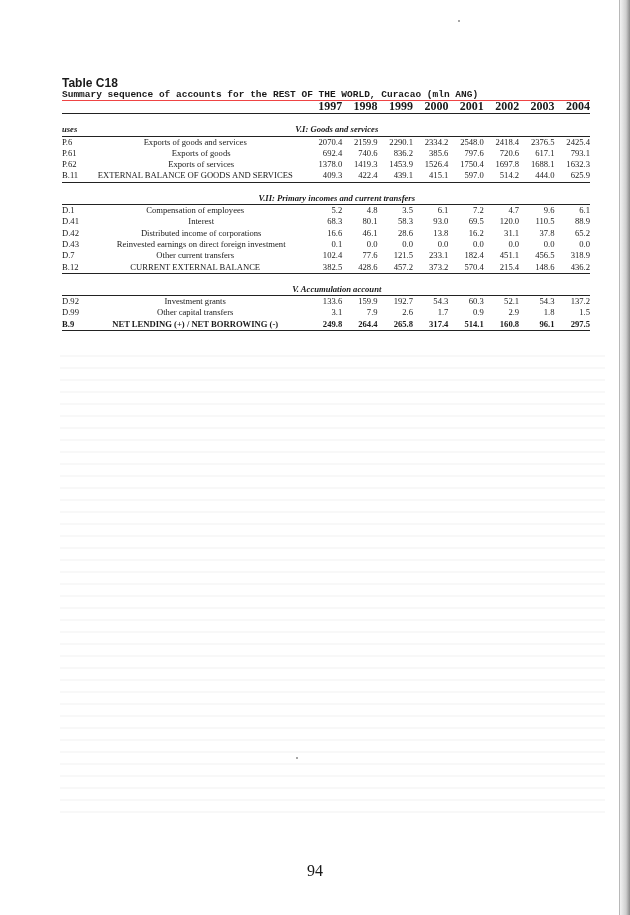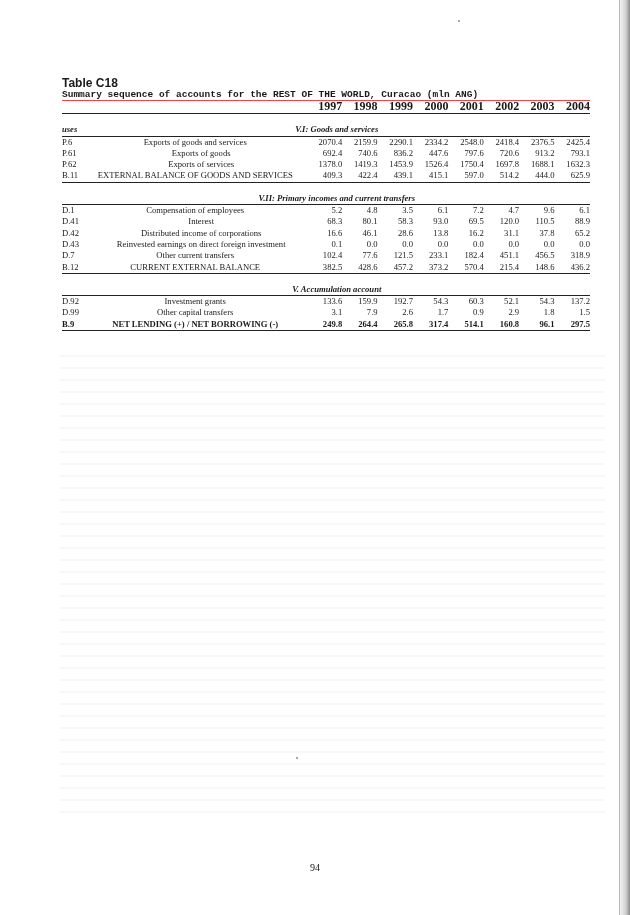--- a/index.html
+++ b/index.html
@@ -46,21 +46,21 @@
   .ind1 { padding-left: 12px; }
   .ind2 { padding-left: 14px; }
   .sec-title td { font-style: italic; font-weight: bold; }
   .uses td.c-code { font-style: italic; margin-top: 11px; }
   .rule-top td { border-top: 1.2px solid #222; }
   .rule-bot td { border-bottom: 1.2px solid #222; }
   .bold td { font-weight: bold; }
   .spacer td { height: 10px; }
   .page-number {
     position: absolute; left: 0; width: 630px; top: 862px; text-align: center;
-    font-size: 10px; font-family: "Liberation Serif", serif;
+    font-size: 16px; font-family: "Liberation Serif", serif;
   }
   .speck { position: absolute; width: 2px; height: 2px; background: #888; border-radius: 1px; }
 </style>
 </head>
 <body>
 
 <div class="page-edge"></div>
 <div class="page-edge-line"></div>
 <div class="ghost"></div>
 <div class="speck" style="left:458px;top:20px;"></div>
@@ -104,24 +104,24 @@
           <td class="c-num">2418.4</td>
           <td class="c-num">2376.5</td>
           <td class="c-num">2425.4</td>
         </tr>
         <tr class="">
           <td class="c-code">P.61</td>
           <td class="c-label ind1">Exports of goods</td>
           <td class="c-num">692.4</td>
           <td class="c-num">740.6</td>
           <td class="c-num">836.2</td>
-          <td class="c-num">447.6</td>
+          <td class="c-num">385.6</td>
           <td class="c-num">797.6</td>
           <td class="c-num">720.6</td>
-          <td class="c-num">913.2</td>
+          <td class="c-num">617.1</td>
           <td class="c-num">793.1</td>
         </tr>
         <tr class="">
           <td class="c-code">P.62</td>
           <td class="c-label ind1">Exports of services</td>
           <td class="c-num">1378.0</td>
           <td class="c-num">1419.3</td>
           <td class="c-num">1453.9</td>
           <td class="c-num">1526.4</td>
           <td class="c-num">1750.4</td>

